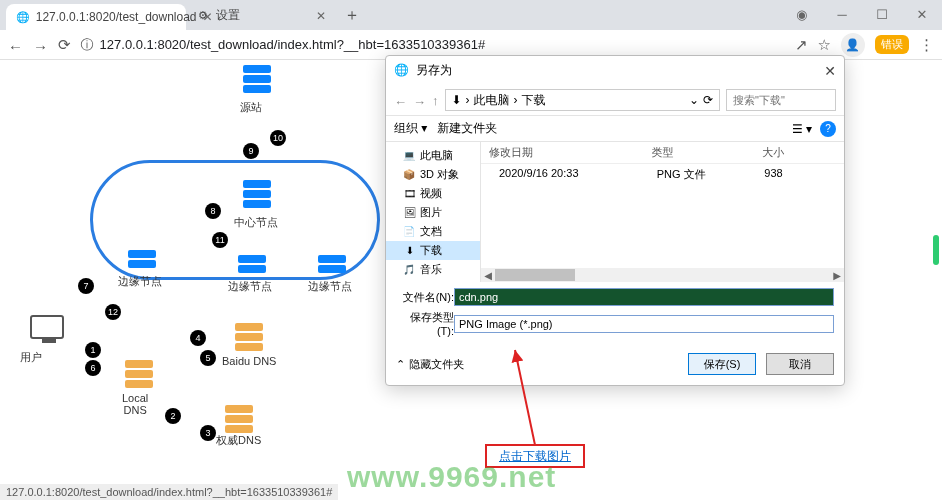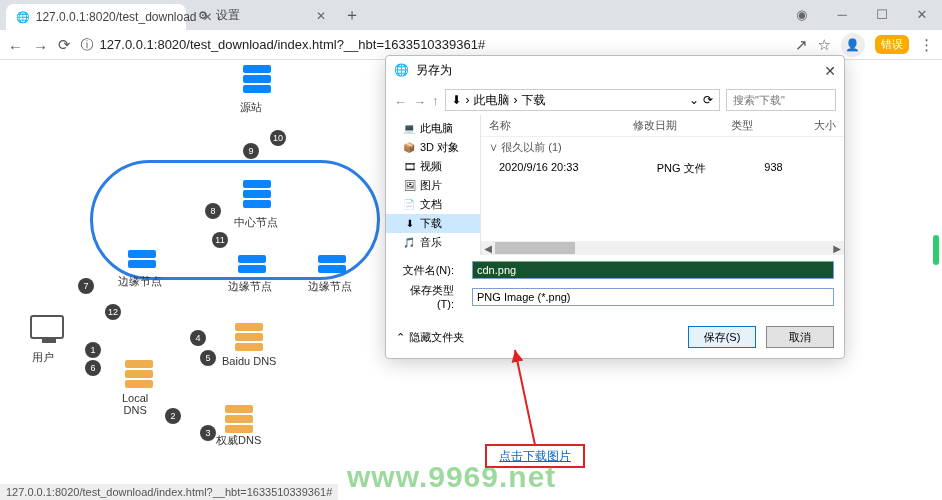--- a/index.html
+++ b/index.html
@@ -19,21 +19,21 @@
 .toolbar { background: #fff; display: flex; align-items: center; height: 30px; padding: 0 8px; gap: 10px; border-bottom: 1px solid #e0e0e0; }
 .nav-arrow { color: #555; font-size: 15px; }
 .url-bar { flex: 1; display: flex; align-items: center; gap: 6px; color: #555; font-size: 13px; }
 .url-text { color: #202124; }
 .toolbar-icon { width: 24px; height: 24px; display: flex; align-items: center; justify-content: center; color:#555; border-radius:50%; }
 .badge-error { background:#f9ab00; color:#fff; padding:2px 6px; border-radius:6px; font-size:11px; }
 
 
 .diagram { position: absolute; left: 0; top: 60px; width: 380px; height: 420px; }
 .cloud { position:absolute; left:90px; top:100px; width:290px; height:120px; border:3px solid #2a7de1; border-radius:60px; background:#fff; }
-.num-circle { position:absolute; width:16px; height:16px; border-radius:50%; background:#404040; color:#fff; font-size:9px; display:flex; align-items:center; justify-content:center; }
+.num-circle { position:absolute; width:16px; height:16px; border-radius:50%; background:#000000; color:#fff; font-size:9px; display:flex; align-items:center; justify-content:center; }
 .node-label { position:absolute; font-size:11px; color:#333; text-align:center; }
 .server { position:absolute; width:28px; }
 .server-box { width:28px; height:8px; background:#0a84ff; margin-bottom:2px; border-radius:2px; }
 .server-box.yellow { background:#f0ad4e; }
 .monitor { position:absolute; width:34px; height:24px; border:2px solid #555; border-radius:3px; }
 .monitor::after { content:''; position:absolute; bottom:-6px; left:10px; width:14px; height:4px; background:#555; }
 
 
 .dialog { position: absolute; left: 385px; top: 55px; width: 460px; background:#fff; border:1px solid #bbb; border-radius:4px; box-shadow:0 4px 20px rgba(0,0,0,.2); }
 .dlg-title { display:flex; align-items:center; padding:6px 8px; font-size:12px; }
@@ -57,21 +57,21 @@
 .fl-group { padding:3px 8px; color:#555; }
 .fl-row { display:flex; padding:3px 8px 3px 18px; }
 .fl-row span:nth-child(1){ flex:2.2; } .fl-row span:nth-child(2){ flex:1.5; } .fl-row span:nth-child(3){ flex:1; } .fl-row span:nth-child(4){ flex:.6; text-align:center; }
 .hscroll { position:absolute; bottom:0; left:0; right:0; height:14px; display:flex; align-items:center; background:#f0f0f0; }
 .hscroll .arr { width:14px; text-align:center; color:#666; font-size:10px; }
 .hscroll .track { flex:1; height:12px; background:#f0f0f0; position:relative; }
 .hscroll .thumb { position:absolute; left:0; width:80px; height:12px; background:#c1c1c1; }
 
 .dlg-fields { padding:6px 10px; font-size:11px; }
 .field-row { display:flex; align-items:center; margin-bottom:4px; }
-.field-row label { width:58px; text-align:right; margin-right:18px; }
+.field-row label { width:58px; text-align:right; margin-right:0; }
 .field-row input, .field-row select { flex:1; height:18px; font-size:11px; border:1px solid #7a9fd4; padding:0 4px; }
 .field-row input.sel { background:#14532d; color:#fff; }
 .dlg-footer { display:flex; align-items:center; padding:6px 10px 10px; gap:10px; font-size:11px; }
 .dlg-footer .hide { display:flex; align-items:center; gap:4px; }
 .dlg-footer .spacer { flex:1; }
 .dlg-footer button { width:68px; height:22px; font-size:11px; border:1px solid #888; background:#e1e1e1; cursor:pointer; }
 .dlg-footer button.primary { border:1px solid #0078d7; background:#e5f1fb; }
 
 
 .anno-box { position:absolute; left:485px; top:444px; width:100px; height:24px; border:2px solid #d22; display:flex; align-items:center; justify-content:center; }
@@ -147,21 +147,21 @@
       <div class="server-box"></div>
     </div>
   <div class="node-label" style="left:228px;top:219px">边缘节点</div>
   <div class="server" style="left:318px;top:195px">
       <div class="server-box"></div>
       <div class="server-box"></div>
     </div>
   <div class="node-label" style="left:308px;top:219px">边缘节点</div>
 
   <div class="monitor" style="left:30px;top:255px"></div>
-  <div class="node-label" style="left:32px;top:290px">用户</div>
+  <div class="node-label" style="left:20px;top:290px">用户</div>
 
   <div class="server" style="left:125px;top:300px">
       <div class="server-box yellow"></div>
       <div class="server-box yellow"></div>
       <div class="server-box yellow"></div>
     </div>
   <div class="node-label" style="left:122px;top:332px;white-space:pre">Local
 DNS</div>
 
   <div class="server" style="left:235px;top:263px">
@@ -206,20 +206,28 @@
       <span>⬇</span>
       <span>›</span>
       <span>此电脑</span>
       <span>›</span>
       <span>下载</span>
       <span style="margin-left:auto">⌄</span>
       <span>⟳</span>
     </div>
     <input class="search" placeholder="搜索&quot;下载&quot;" style="">
   </div>
+  <div class="dlg-toolbar">
+    <span><span>组织</span> ▾</span>
+    <span>新建文件夹</span>
+    <div class="right">
+      <span>☰ ▾</span>
+      <span class="help-icon">?</span>
+    </div>
+  </div>
   <div class="dlg-body">
     <div class="tree" id="tree">
         <div class="tree-item">
           <span class="ticon">💻</span>
           <span>此电脑</span>
         </div>
         <div class="tree-item">
           <span class="ticon">📦</span>
           <span>3D 对象</span>
         </div>
@@ -242,26 +250,24 @@
         <div class="tree-item">
           <span class="ticon">🎵</span>
           <span>音乐</span>
         </div>
         <div class="tree-item">
           <span>桌面</span>
         </div>
       </div>
     <div class="file-list">
       <div class="fl-head">
-        <span>名称</span>
         <span>修改日期</span>
         <span>类型</span>
         <span>大小</span>
       </div>
-      <div class="fl-group">∨ 很久以前 (1)</div>
       <div class="fl-row">
         <span>2020/9/16 20:33</span>
         <span>PNG 文件</span>
         <span>938</span>
       </div>
       <div class="hscroll">
         <span class="arr">◀</span>
         <div class="track">
             <div class="thumb"></div>
           </div>

